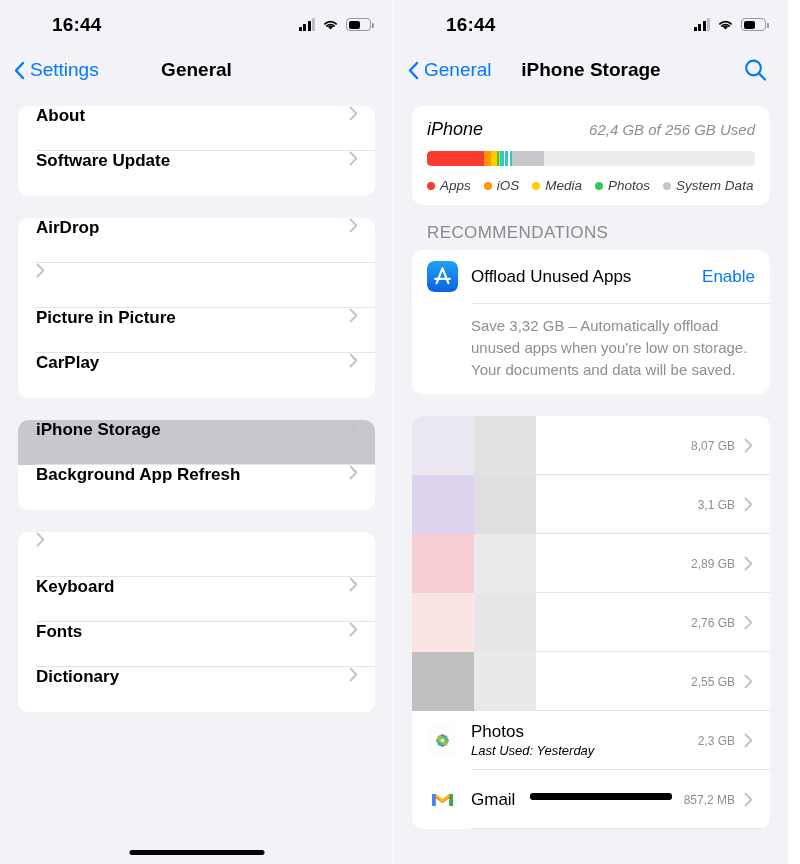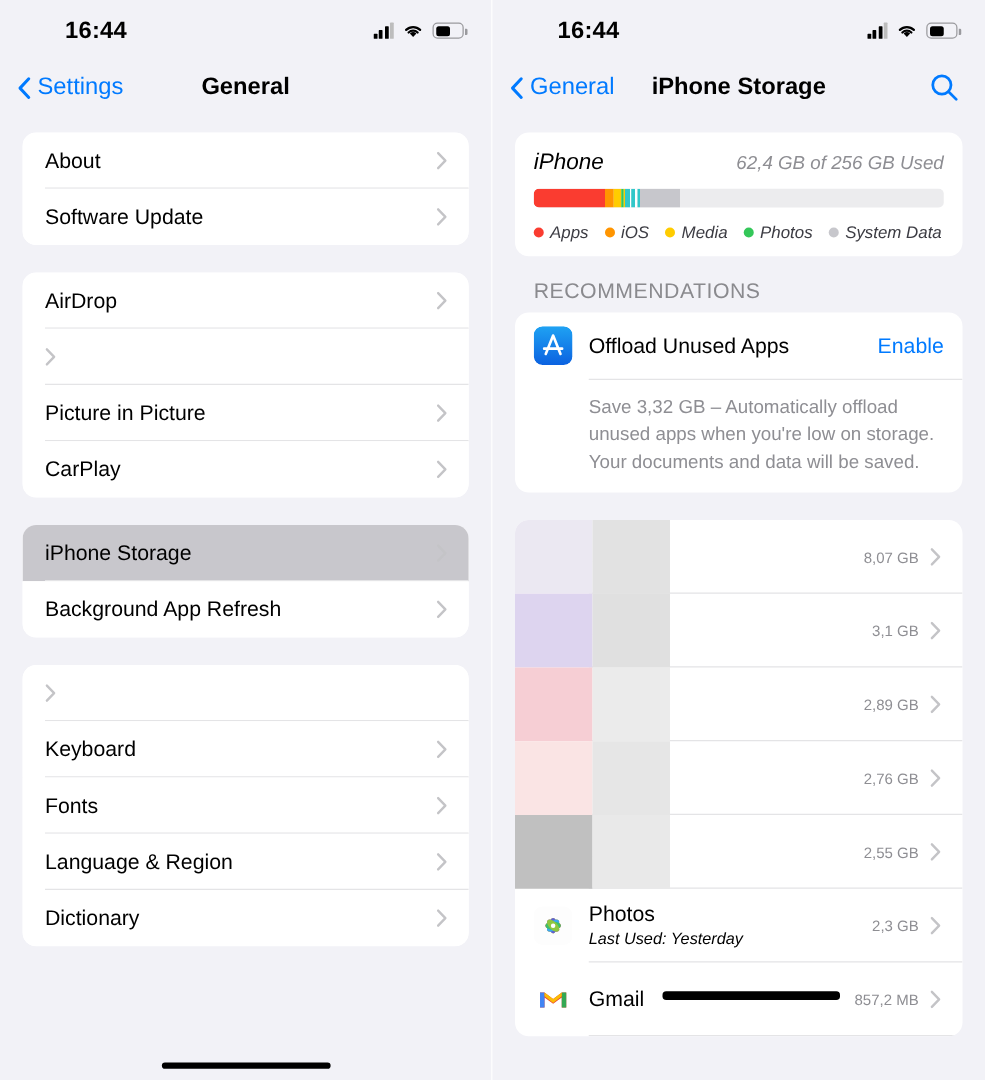--- a/index.html
+++ b/index.html
@@ -74,25 +74,26 @@
 
   
   .group {
     margin: 0 18px 22px 18px;
     background: #ffffff;
     border-radius: 11px;
     overflow: hidden;
   }
   .row {
     height: 45px;
-    display: flex; align-items: center;
+    display: flex; 
     padding: 0 14px 0 18px;
     position: relative;
     background: #fff;
     cursor: pointer;
+    font-weight: bold;
   }
   .row.selected { background: #c8c7cc; }
   .row .sep {
     position: absolute; left: 18px; right: 0; bottom: 0;
     height: 1px; background: #e4e4e6;
   }
   .row:last-child .sep { display: none; }
   .row-label { font-size: 17px; color: #000; flex: 1; }
   .chev {
     width: 9px; height: 15px; flex: none; margin-right: 3px;
@@ -292,27 +293,20 @@
           </div>
           <div class="row">
             <span class="row-label">Keyboard</span>
             <svg class="chev" viewBox="0 0 9 15">
               <polyline points="1.5,1.5 7.3,7.5 1.5,13.5" stroke="#c4c4c7" stroke-width="1.9" fill="none" stroke-linecap="round" stroke-linejoin="round"></polyline>
             </svg>
             <span class="sep"></span>
           </div>
           <div class="row">
             <span class="row-label">Fonts</span>
-            <svg class="chev" viewBox="0 0 9 15">
-              <polyline points="1.5,1.5 7.3,7.5 1.5,13.5" stroke="#c4c4c7" stroke-width="1.9" fill="none" stroke-linecap="round" stroke-linejoin="round"></polyline>
-            </svg>
-            <span class="sep"></span>
-          </div>
-          <div class="row">
-            <span class="row-label">Language &amp; Region</span>
             <svg class="chev" viewBox="0 0 9 15">
               <polyline points="1.5,1.5 7.3,7.5 1.5,13.5" stroke="#c4c4c7" stroke-width="1.9" fill="none" stroke-linecap="round" stroke-linejoin="round"></polyline>
             </svg>
             <span class="sep"></span>
           </div>
           <div class="row">
             <span class="row-label">Dictionary</span>
             <svg class="chev" viewBox="0 0 9 15">
               <polyline points="1.5,1.5 7.3,7.5 1.5,13.5" stroke="#c4c4c7" stroke-width="1.9" fill="none" stroke-linecap="round" stroke-linejoin="round"></polyline>
             </svg>

